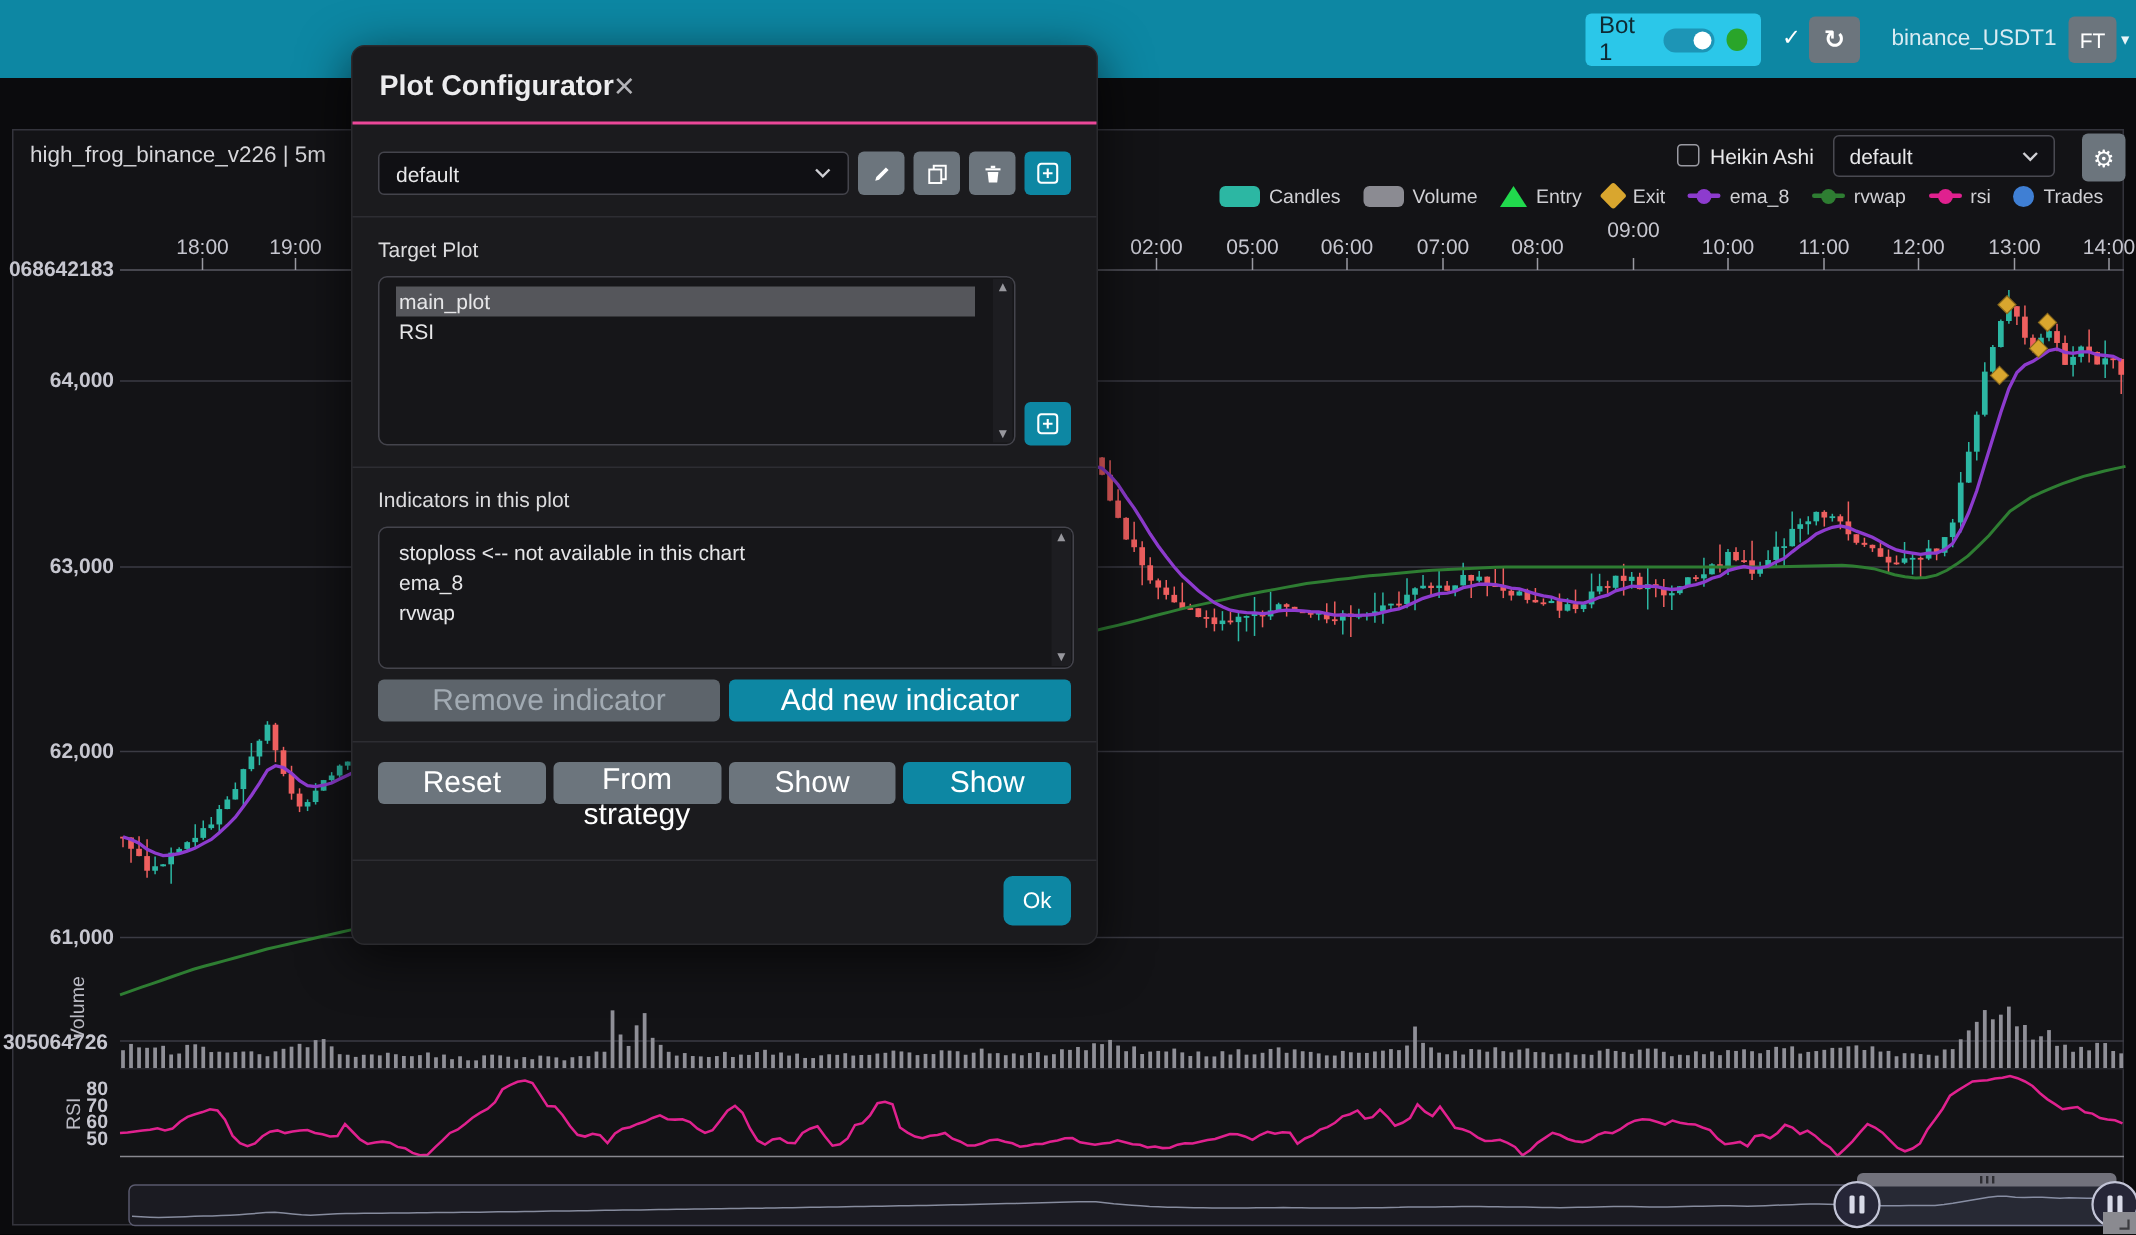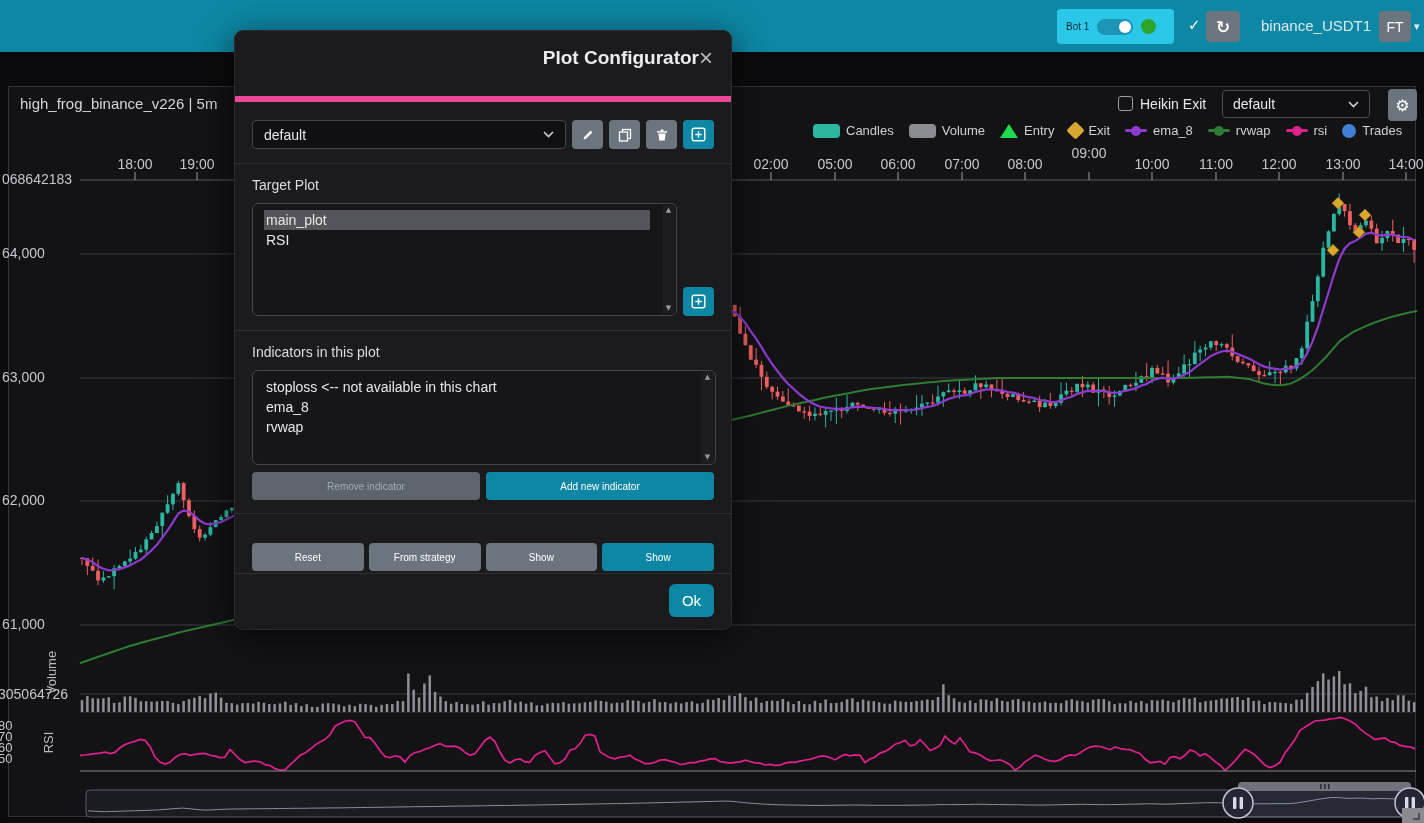--- a/index.html
+++ b/index.html
@@ -4,21 +4,21 @@
 <style>
   html,body{margin:0;padding:0;background:#000;}
   *{box-sizing:border-box;}
   body{font-family:"Liberation Sans","DejaVu Sans",sans-serif;}
   .stage{position:relative;width:1424px;height:823px;background:#0b0b0d;overflow:hidden;}
 
   
   .navbar{position:absolute;left:0;top:0;width:1424px;height:52px;background:#0d87a3;z-index:3;}
   .bot-box{position:absolute;left:1057px;top:9px;width:117px;height:35px;background:#2bc7e9;border-radius:4px;
     display:flex;align-items:center;gap:8px;padding:0 9px;}
-  .bot-box .bot-label{color:#0e2a33;font-size:10px;}
+  .bot-box .bot-label{color:#0e2a33;font-size:16px;}
   .toggle{position:relative;width:36px;height:16px;background:#1d95b6;border-radius:8px;display:inline-block;}
   .toggle .knob{position:absolute;right:2px;top:2px;width:12px;height:12px;background:#fff;border-radius:50%;}
   .status-dot{width:15px;height:15px;border-radius:50%;background:#2aa52a;display:inline-block;}
   .nav-check{position:absolute;left:1188px;top:16px;color:#fff;font-size:15px;font-weight:bold;}
   .nav-btn{position:absolute;border:0;border-radius:4px;background:#6c757d;color:#fff;cursor:pointer;
     display:flex;align-items:center;justify-content:center;}
   .nav-refresh{left:1206px;top:11px;width:34px;height:31px;font-size:17px;font-weight:bold;font-family:"DejaVu Sans",sans-serif;}
   .nav-pair{position:absolute;left:1261px;top:17px;color:#d9ebf2;font-size:15px;}
   .nav-ft{left:1379px;top:11px;width:32px;height:31px;font-size:14px;}
   .nav-caret{position:absolute;left:1414px;top:20px;color:#e8f4f8;font-size:11px;}
@@ -40,29 +40,29 @@
   .legend-item{display:flex;align-items:center;gap:6px;cursor:pointer;}
   .legend-item .lbl{color:#d0d0d4;font-size:13px;}
   .lg-rect{width:27px;height:14px;border-radius:4px;}
   .lg-tri{width:0;height:0;border-left:9px solid transparent;border-right:9px solid transparent;}
   .lg-diamond{width:13px;height:13px;transform:rotate(45deg);border-radius:2px;}
   .lg-line{position:relative;width:22px;height:3px;border-radius:2px;}
   .lg-line .dot{position:absolute;left:6px;top:-3.5px;width:10px;height:10px;border-radius:50%;}
   .lg-circle{width:14px;height:14px;border-radius:50%;}
 
   .xlab{position:absolute;transform:translateX(-50%);color:#c6c6cf;font-size:14px;z-index:2;}
-  .ylab{position:absolute;width:74px;color:#c6c6cf;font-size:14px;z-index:2;}
+  .ylab{position:absolute;width:74px;text-align:right;color:#c6c6cf;font-size:14px;z-index:2;font-weight:bold;}
   .rot-lab{position:absolute;color:#b9b9c2;font-size:13px;transform:rotate(-90deg);transform-origin:center;z-index:2;}
   #chart-svg{position:absolute;left:0;top:0;z-index:1;}
 
   
   .modal{position:absolute;left:234px;top:30px;width:498px;height:600px;background:#1b1b1e;border:1px solid #2a2a2e;
     border-radius:9px;z-index:5;box-shadow:0 8px 34px rgba(0,0,0,.65);display:flex;flex-direction:column;}
-  .m-head{display:flex;align-items:center;justify-content:flex-end;padding:16px 18px 27px 18px;
-    border-bottom:6px solid #ec4899;}
+  .m-head{display:flex;align-items:center;justify-content:flex-start;padding:16px 18px 12px 18px;
+    border-bottom:2px solid #ec4899;}
   .m-head h2{margin:0;color:#ececee;font-size:19px;font-weight:600;}
   .m-close{color:#b4b4b8;font-size:24px;line-height:18px;cursor:pointer;}
   .m-body{padding:18px 17px 0 17px;flex:0 0 auto;}
   .m-label{color:#dcdcde;font-size:14px;margin-bottom:10px;}
   .cfg-row{display:flex;gap:6px;align-items:center;}
   .m-select{flex:1;height:29px;background:#101014;border:1px solid #44444c;border-radius:4px;color:#e8e8ea;
     font-size:14px;display:flex;align-items:center;justify-content:space-between;padding:0 11px;cursor:pointer;}
   .icon-btn{width:31px;height:29px;flex:0 0 31px;border:0;border-radius:4px;background:#6c757d;color:#fff;
     display:flex;align-items:center;justify-content:center;cursor:pointer;}
   .icon-btn.teal{background:#0d87a3;}
@@ -71,27 +71,27 @@
   .listbox{position:relative;border:1px solid #44444c;border-radius:6px;background:#161619;overflow:hidden;}
   .listbox ul{list-style:none;margin:0;padding:6px 0 0 0;}
   .listbox li{height:20px;line-height:20px;padding-left:11px;margin:0 26px 0 11px;color:#e6e6e8;font-size:14px;
     padding-left:2px;cursor:pointer;white-space:nowrap;}
   .listbox li.sel{background:#55565b;}
   .sbar{position:absolute;right:1px;top:1px;bottom:1px;width:13px;display:flex;flex-direction:column;
     justify-content:space-between;align-items:center;padding:2px 0;background:#1d1d21;}
   .sbar span{color:#98989e;font-size:7px;line-height:7px;font-family:"DejaVu Sans",sans-serif;}
   .tgt-list{width:428px;height:113px;}
   .ind-list{width:464px;height:95px;margin-bottom:7px;}
-  .btn{border:0;border-radius:4px;font-size:10px;cursor:pointer;color:#fff;font-family:inherit;}
+  .btn{border:0;border-radius:4px;font-size:20px;cursor:pointer;color:#fff;font-family:inherit;}
   .btn.gray{background:#6c757d;}
   .btn.teal{background:#0d87a3;}
   .btn.disabled{background:#5d646b;color:#a2abb3;cursor:default;}
   .two-row{display:grid;grid-template-columns:1fr 1fr;gap:6px;}
   .two-row .btn{height:28px;}
-  .four-row{display:grid;grid-template-columns:1fr 1fr 1fr 1fr;gap:5px;margin-top:29px;}
+  .four-row{display:grid;grid-template-columns:1fr 1fr 1fr 1fr;gap:5px;margin-top:13px;}
   .four-row .btn{height:28px;}
   .m-foot{margin-top:auto;border-top:1px solid #2d2d32;padding:10px 17px 12px 17px;display:flex;justify-content:flex-end;}
   .ok-btn{width:45px;height:33px;border-radius:6px;font-size:15px;}
   svg.ic{display:block;}
 </style>
 </head>
 <body>
 
 <div class="stage">
 
@@ -912,21 +912,21 @@
           <rect x="1411.6" y="797" width="3.4" height="12" rx="1" fill="#d8dae8"></rect>
         </g>
         <g>
           <rect x="1402" y="808" width="22" height="15" fill="#8a8a90"></rect>
           <polyline points="1413,819 1419,819 1419,813" fill="none" stroke="#3c3c40" stroke-width="1.5"></polyline>
         </g>
       </g>
     </svg>
   <div class="chart-title">high_frog_binance_v226 | 5m</div>
   <div class="hk-check"></div>
-  <div class="hk-label">Heikin Exit</div>
+  <div class="hk-label">Heikin Ashi</div>
   <div class="top-select">
     <span>default</span>
     <svg class="ic" width="11" height="7" viewBox="0 0 11 7">
       <polyline points="1,1 5.5,5.5 10,1" fill="none" stroke="#cfcfd4" stroke-width="1.6"></polyline>
       </svg>
   </div>
   <button class="gear-btn">
     <span>⚙</span>
   </button>
   <div class="legend" id="legend">

